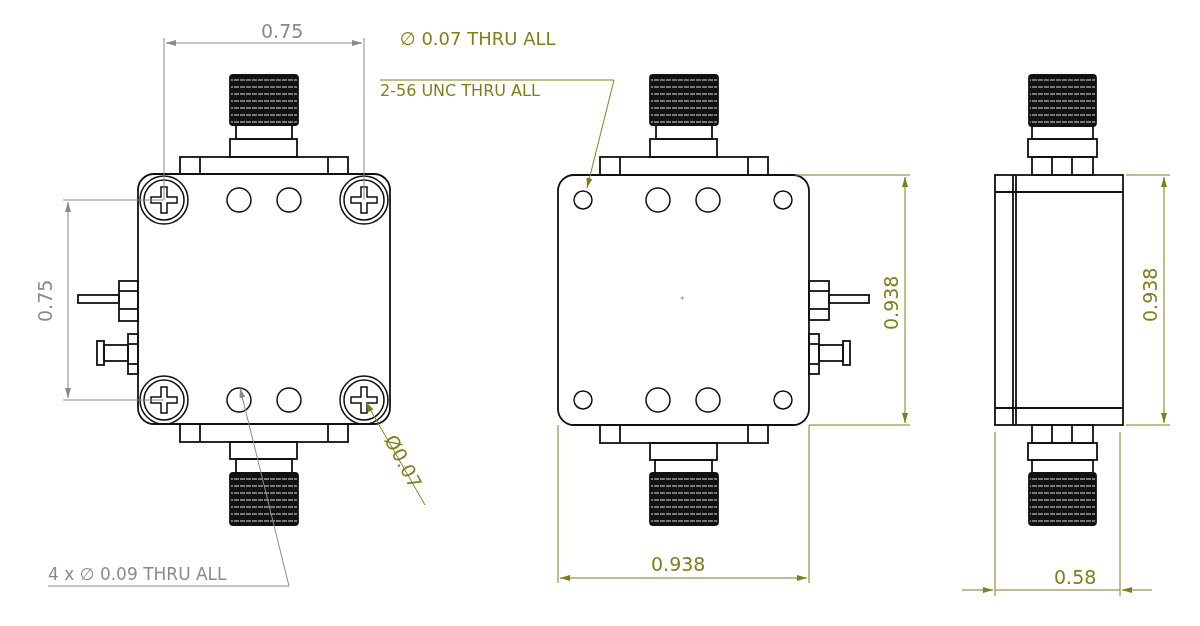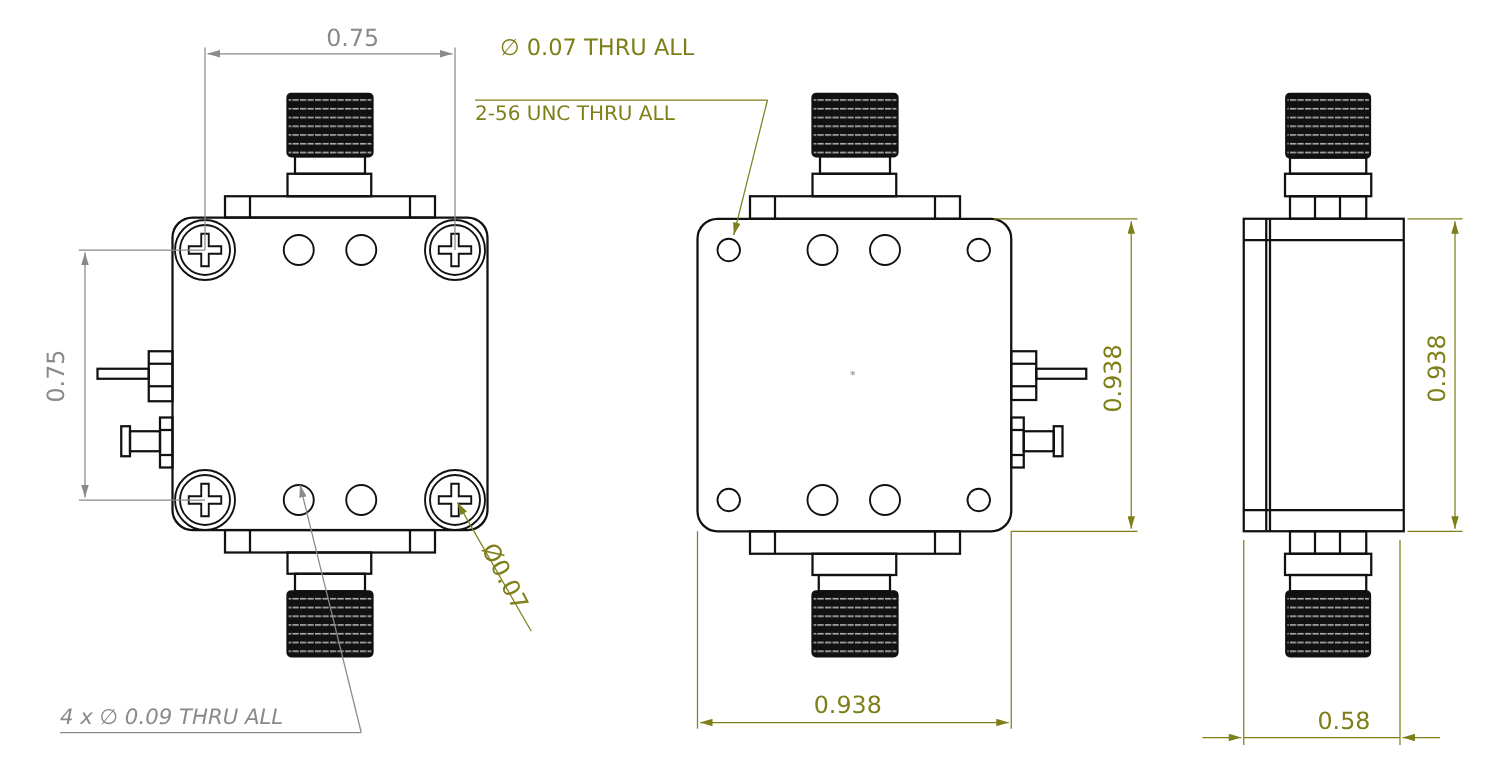--- a/index.html
+++ b/index.html
@@ -196,21 +196,21 @@
     <line x1="995" y1="590" x2="1120" y2="590"></line>
   </g>
 </svg>
 
 <div class="lbl grey" style="left:261px; top:22px; font-size:19px;">0.75</div>
 
 <div class="lbl grey" style="left:36px; top:288px; font-size:19px; transform: rotate(-90deg); transform-origin: left top; top:322px;">0.75</div>
 
 <div class="lbl olive" style="left:398px; top:432px; font-size:19px; transform: rotate(62deg); transform-origin: left top;">Ø0.07</div>
 
-<div class="lbl grey" style="left:48px; top:566px; font-size:17px;font-style:italic;">4 x ∅ 0.09 THRU ALL</div>
+<div class="lbl grey" style="left:48px; top:566px; font-size:17px;">4 x ∅ 0.09 THRU ALL</div>
 
 <div class="lbl olive" style="left:400px; top:30px; font-size:18px;">∅ 0.07 THRU ALL</div>
 
 <div class="lbl olive" style="left:380px; top:59px; font-size:16px;margin-top:24px;">2-56 UNC  THRU ALL</div>
 
 <div class="lbl olive" style="left:882px; top:330px; font-size:19px; transform: rotate(-90deg); transform-origin: left top;">0.938</div>
 
 <div class="lbl olive" style="left:651px; top:555px; font-size:19px;">0.938</div>
 
 <div class="lbl olive" style="left:1141px; top:322px; font-size:19px; transform: rotate(-90deg); transform-origin: left top;">0.938</div>

